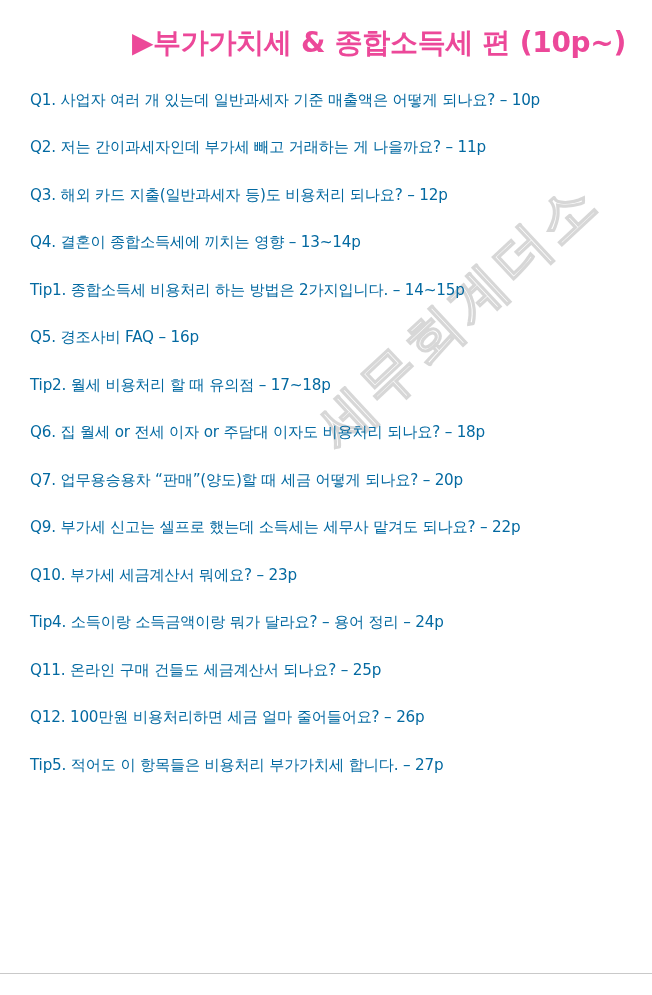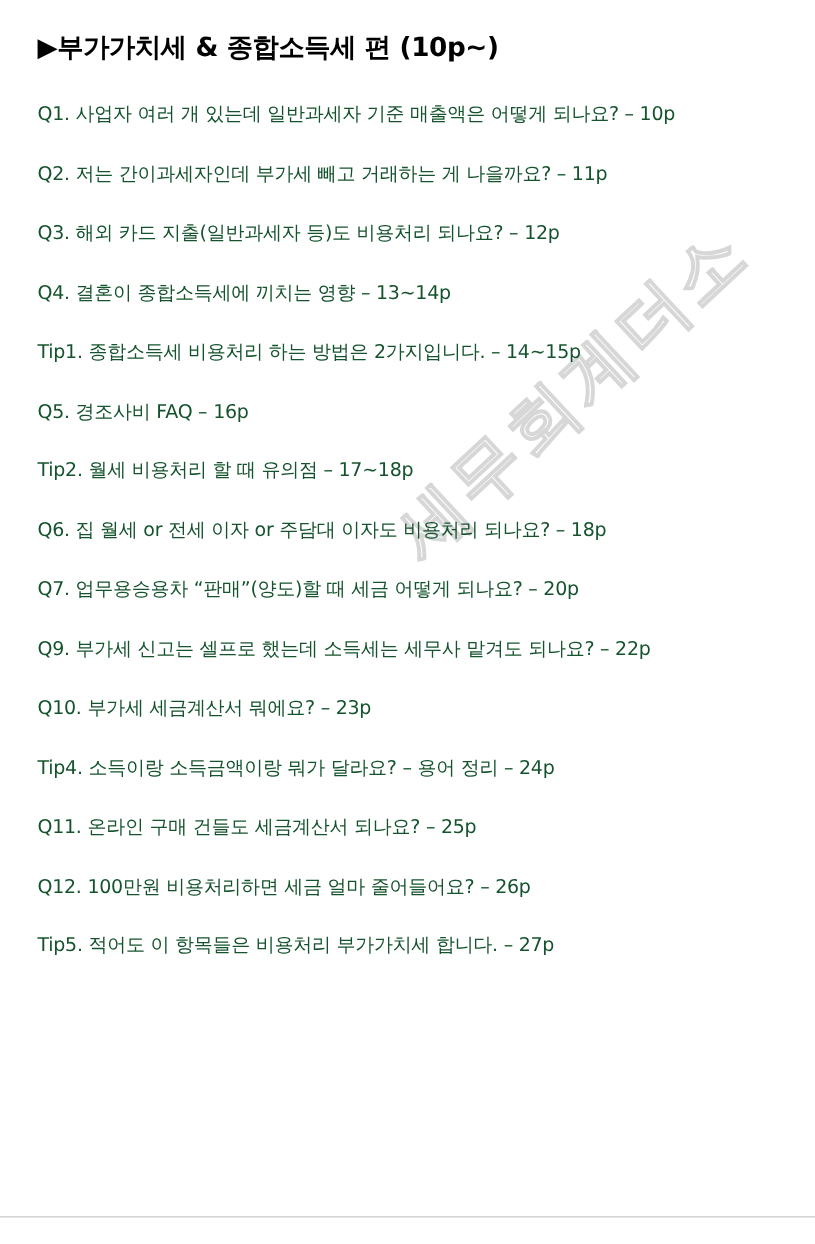--- a/index.html
+++ b/index.html
@@ -46,37 +46,38 @@
     -webkit-text-stroke: 1.4px rgba(120,120,120,0.35);
     text-shadow: 0 0 0 rgba(0,0,0,0);
     transform: rotate(-43deg);
     transform-origin: left top;
     white-space: nowrap;
     opacity: 0.85;
   }
   .doc-title {
     position: relative;
     z-index: 2;
-    font-size: 21px;
+    font-size: 28px;
     font-weight: 700;
-    color: #000000;
+    color: #ec4899;
     letter-spacing: -0.3px;
     margin: 8px 0 0 4px;
     line-height: 1.2;
+    text-align: right;
   }
   .toc {
     position: relative;
     z-index: 2;
     margin-top: 31px;
     padding-left: 4px;
   }
   .toc-item {
     font-size: 15.2px;
     line-height: 1.25;
-    color: #14532d;
+    color: #0369a1;
     margin-bottom: 28.5px;
     letter-spacing: -0.2px;
     white-space: nowrap;
   }
   .bottom-rule {
     position: absolute;
     left: 0;
     bottom: 21px;
     width: 652px;
     height: 1px;

